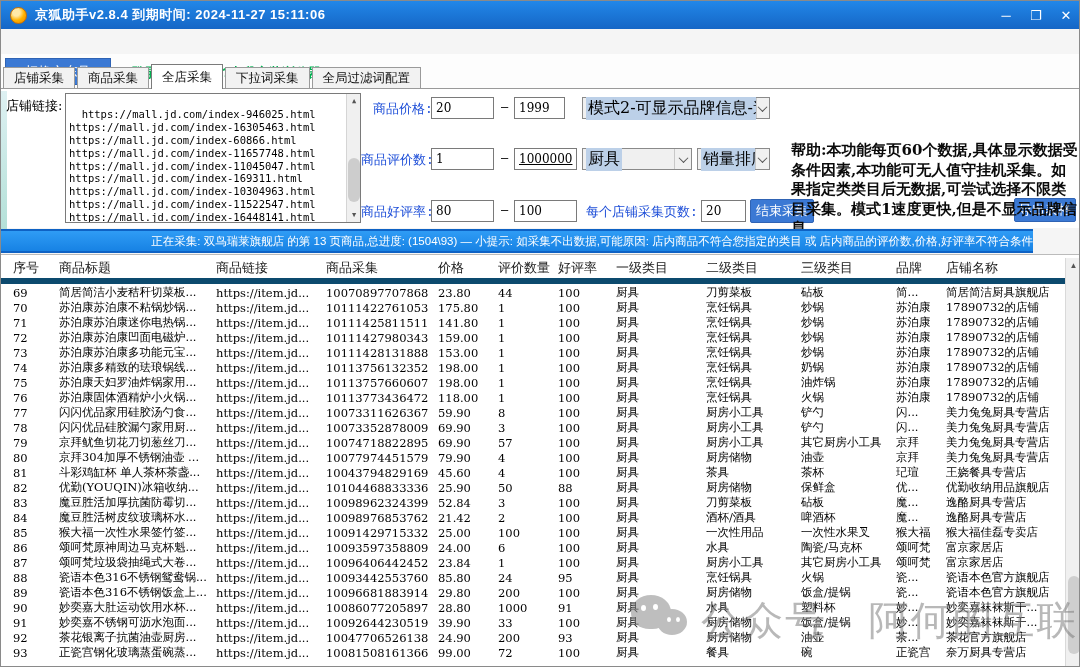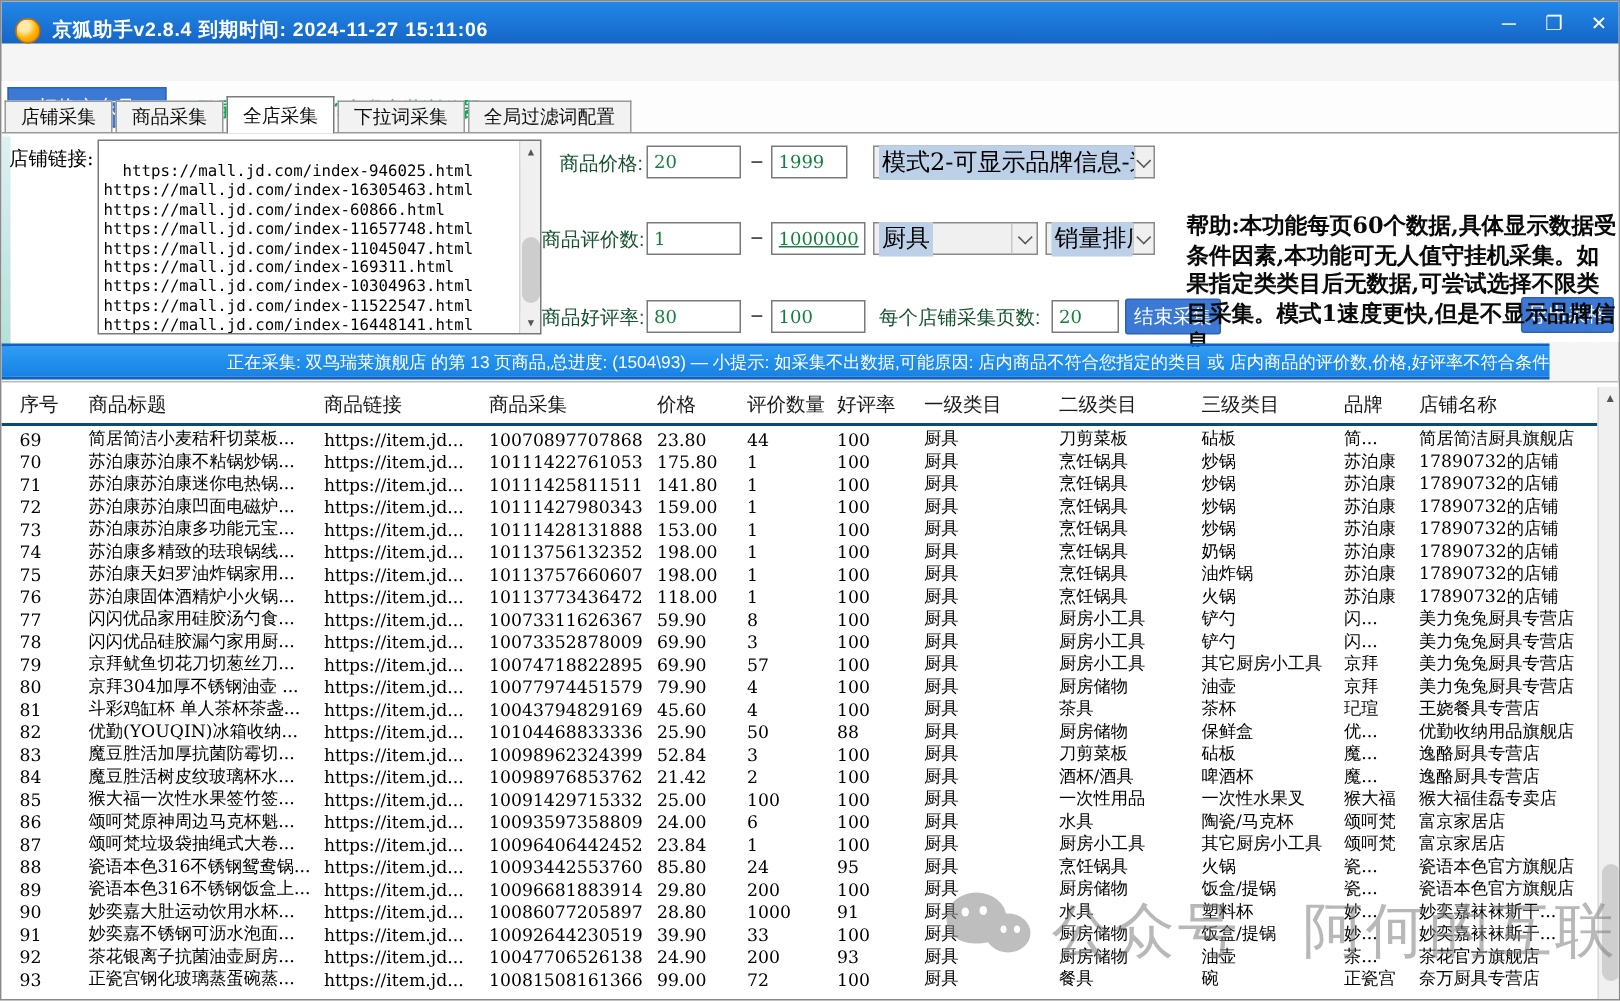--- a/index.html
+++ b/index.html
@@ -1,21 +1,21 @@
 <!DOCTYPE html>
 <html><head>
 <meta charset="utf-8">
 <style>
   * { margin:0; padding:0; box-sizing:border-box; }
   html,body { width:1080px; height:667px; overflow:hidden; }
   body { font-family:"Liberation Sans", sans-serif; background:#f5f5f5; position:relative; border:1px solid #8a8a8a; }
 
   
   .titlebar { position:absolute; left:0; top:0; width:1080px; height:28px;
-    background:linear-gradient(#2287e8,#1566c6); display:flex; align-items:flex-end; color:#fff; }
+    background:linear-gradient(#2287e8,#1566c6); display:flex; align-items:center; color:#fff; }
   .app-icon { width:17px; height:17px; border-radius:50%; margin:0 8px 0 9px;
     background:radial-gradient(circle at 35% 30%, #ffe9a8 0 25%, #ffb300 55%, #e87f00 100%);
     border:1px solid #c96f00; }
   .title-text { font-size:13px; font-weight:bold; letter-spacing:.5px; }
   .win-btns { margin-left:auto; display:flex; height:100%; }
   .win-btn { width:30px; height:100%; display:flex; align-items:center; justify-content:center;
     font-size:13px; color:#fff; cursor:default; }
 
   
   .toolbar { position:absolute; left:0; top:28px; width:1080px; height:35px; background:#fdfdfd;margin-top:25px; }
@@ -37,23 +37,23 @@
   .shoplinks-label { position:absolute; left:5px; top:96px; font-size:13px; color:#000;
     font-family:"DejaVu Serif", serif; }
   .shoplinks-box { position:absolute; left:64px; top:92px; width:296px; height:130px; background:#fff;
     border:1px solid #7a7a7a; font-family:"DejaVu Sans Mono", monospace; font-size:10.5px; line-height:12.9px;
     color:#000; padding:1px 16px 1px 3px; white-space:pre; overflow:hidden; }
   .mini-scroll { position:absolute; right:0; top:0; width:14px; height:100%; background:#f0f0f0; border-left:1px solid #d5d5d5; }
   .mini-scroll .arrow { position:absolute; left:0; width:14px; height:14px; font-size:7px; color:#555;
     display:flex; align-items:center; justify-content:center; background:#f0f0f0; }
   .mini-scroll .thumb { position:absolute; left:1px; width:12px; background:#cdcdcd; border-radius:6px; }
 
-  .f-label { position:absolute; font-size:13px; color:#14532d; font-family:Liberation Sans, sans-serif; white-space:nowrap; }
+  .f-label { position:absolute; font-size:13px; color:#1d4ed8; font-family:Liberation Mono, monospace; white-space:nowrap; }
   .f-input { position:absolute; height:22px; border:1px solid #7a7a7a; background:#fff; font-size:12px;
-    font-family:"DejaVu Serif", serif; padding-left:4px; color:#15803d; }
+    font-family:"DejaVu Serif", serif; padding-left:4px; color:#000000; }
   .dash { position:absolute; font-size:13px; color:#000; }
   .combo { position:absolute; height:22px; background:#f0f0f0; border:1px solid #8a8a8a; display:flex;
     align-items:center; font-size:16px; font-family:"DejaVu Serif", serif; color:#000; padding-left:3px; }
   .combo .sel { background:#bcd0e8; padding:1px 2px; white-space:nowrap; overflow:hidden; }
   .combo .arrow-zone { margin-left:auto; width:17px; height:100%; display:flex; align-items:center; justify-content:center; border-left:1px solid #c8c8c8; }
   .combo .caret { width:7px; height:7px; border-right:1.6px solid #555; border-bottom:1.6px solid #555; transform:rotate(45deg) translate(-1px,-1px); }
 
   .blue-btn { position:absolute; background:#3b79d4; border:1px solid #2f63b4; color:#fff; font-size:13px;
     display:flex; align-items:center; justify-content:center; border-radius:2px; }
   .help-text { position:absolute; left:790px; top:92px; width:288px; height:100px; font-size:15px;
@@ -61,21 +61,21 @@
 
   
   .statusbar { position:absolute; left:0; top:228px; width:1032px; height:24px;
     background:linear-gradient(#2f9cf5,#1782e4); border-top:2px solid #0e62c4; border-bottom:2px solid #0e62c4;
     display:flex; align-items:center; color:#fff; font-size:11.5px; white-space:nowrap; overflow:hidden; padding-left:5px;justify-content:flex-end; }
 
   
   .table-wrap { position:absolute; left:0; top:253px; width:1080px; height:414px; background:#fff; border-top:1px solid #bbb; }
   .thead { position:absolute; left:0; top:3px; width:1064px; height:26px; display:grid;
     grid-template-columns:46px 157px 110px 112px 60px 60px 58px 90px 95px 95px 50px 1fr;
-    align-items:center; border-bottom:2px solid #0c4a6e; font-size:13px; color:#1a1a1a;
+    align-items:center; border-bottom:6px solid #0c4a6e; font-size:13px; color:#1a1a1a;
     font-family:"DejaVu Serif", serif; padding-left:12px; }
   .tbody { position:absolute; left:0; top:30px; width:1064px; height:384px; overflow:hidden; }
   .trow { display:grid; grid-template-columns:46px 157px 110px 112px 60px 60px 58px 90px 95px 95px 50px 1fr;
     height:15px; align-items:center; font-size:11.5px; color:#000; font-family:"DejaVu Serif", serif; padding-left:12px; }
   .cell { white-space:nowrap; overflow:hidden; }
   .vscroll { position:absolute; right:1px; top:3px; width:15px; height:410px; background:#f0f0f0; border-left:1px solid #d9d9d9; }
   .vscroll .arrow { position:absolute; left:0; width:15px; height:15px; font-size:8px; color:#555;
     display:flex; align-items:center; justify-content:center; }
   .vscroll .thumb { position:absolute; left:1.5px; width:12px; background:#cfcfcf; border-radius:6px; }
 

